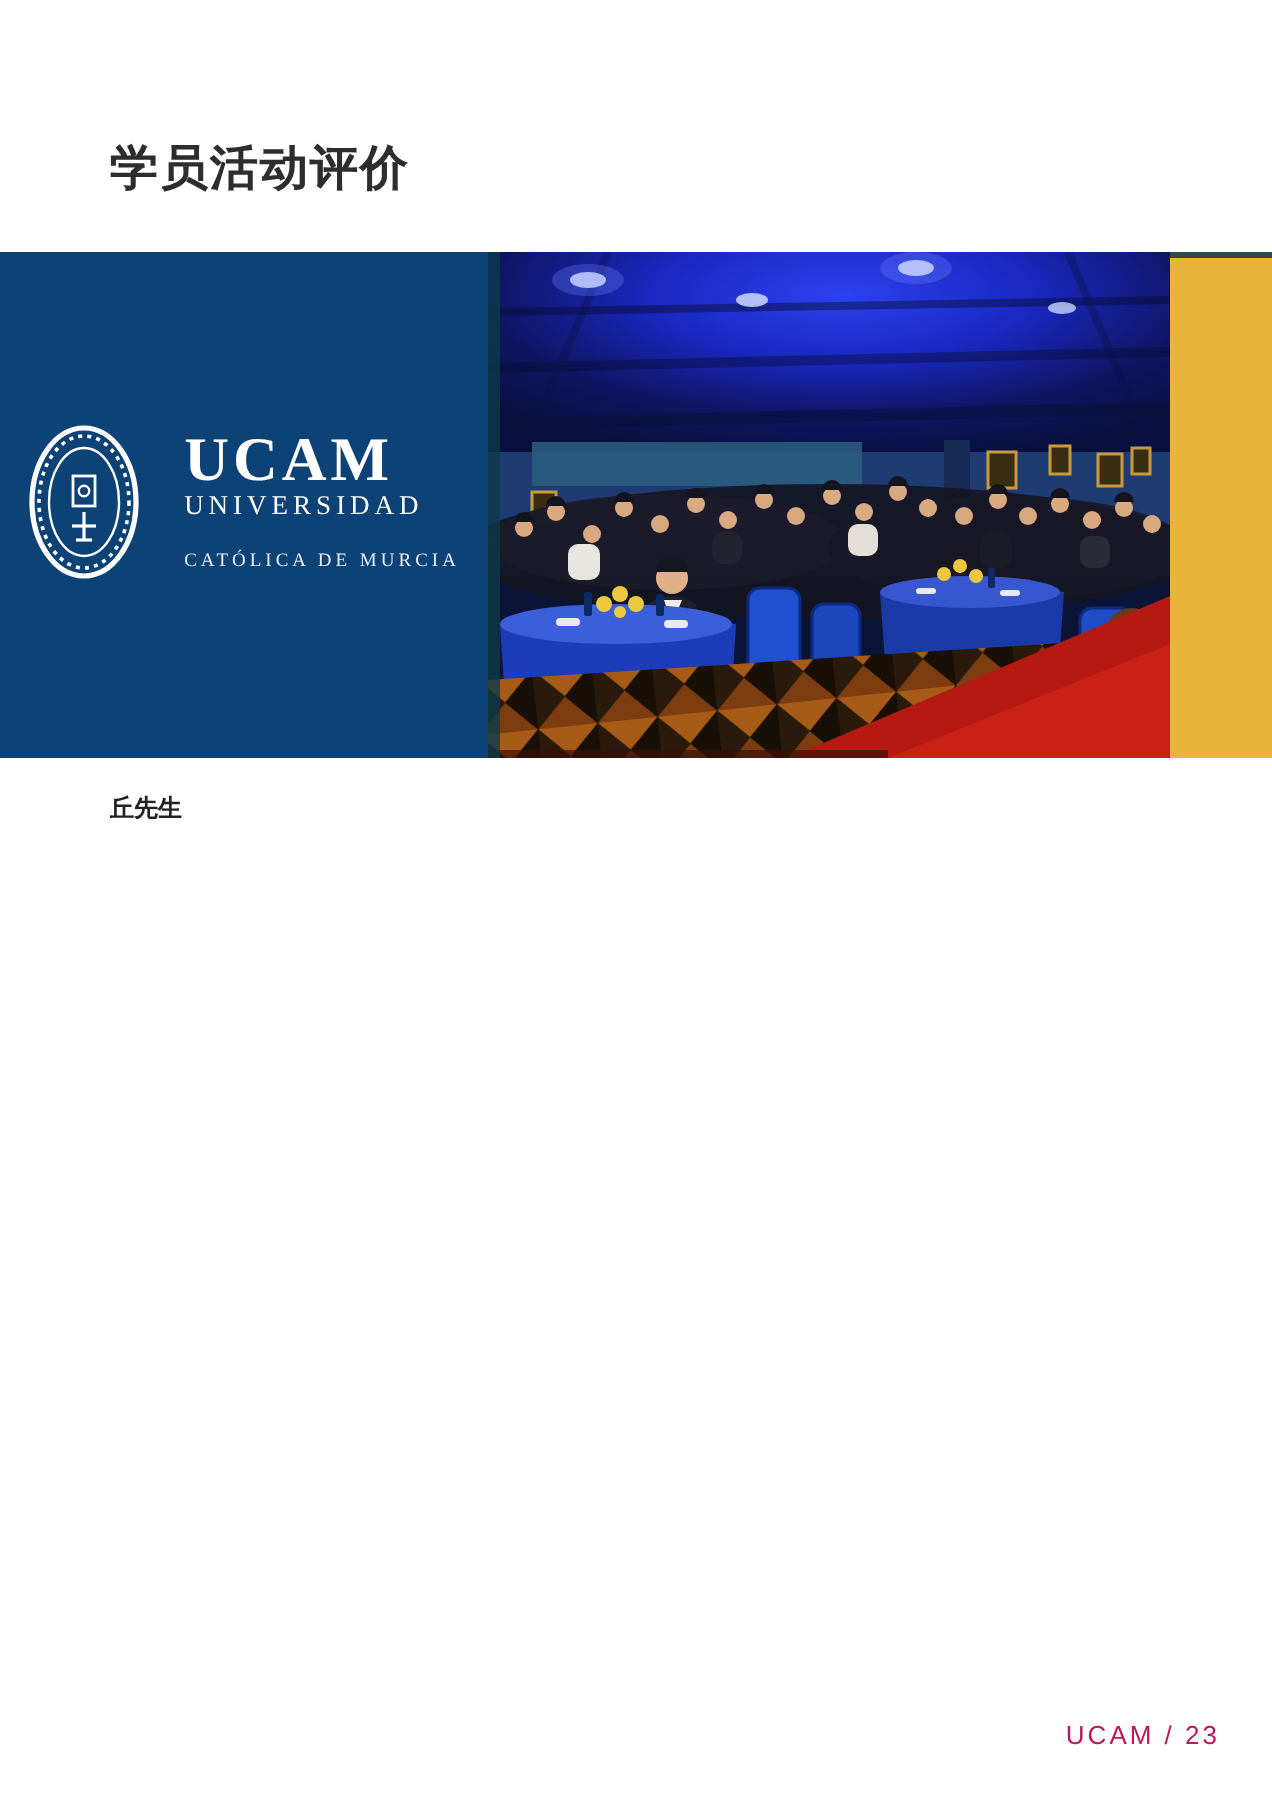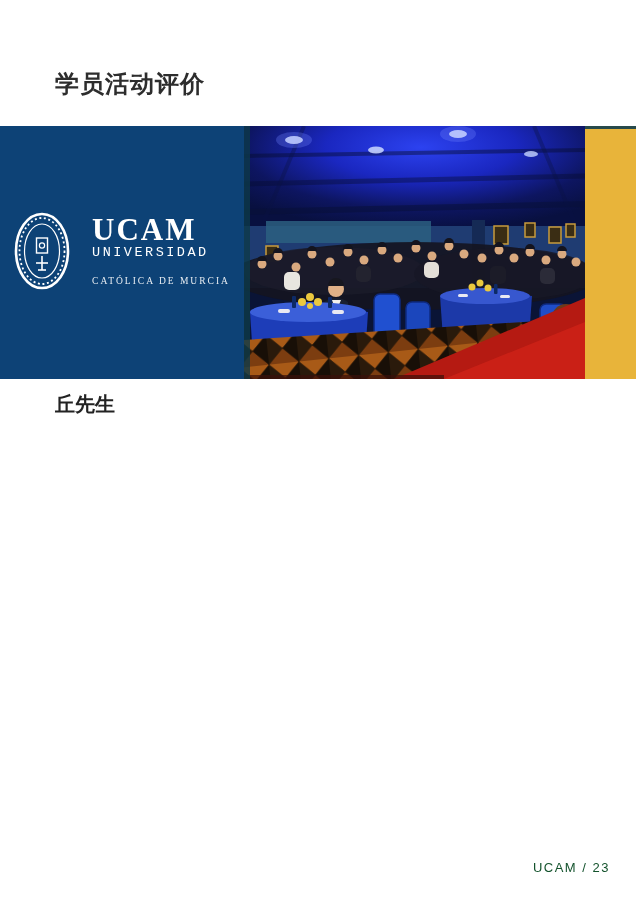--- a/index.html
+++ b/index.html
@@ -16,39 +16,39 @@
     width:244px; height:100%; background:#0d4276; flex:0 0 auto;
     display:flex; align-items:center; justify-content:center;
   }
   .logo { display:flex; align-items:center; gap:22px; transform:translateY(-2px); }
   .logo-text { color:#ffffff; }
   .logo-wordmark {
     font-family:"Liberation Serif","DejaVu Serif",serif;
     font-size:31px; font-weight:700; letter-spacing:2px; line-height:30px;
   }
   .logo-sub1 {
-    font-family:Liberation Mono, monospace;
+    font-family:Liberation Serif, serif;
     font-size:13.5px; letter-spacing:2.5px; line-height:15px; margin-top:0;
   }
   .logo-sub2 {
     font-family:Liberation Serif, serif;
     font-size:9.5px; letter-spacing:2px; line-height:12px; margin-top:15px; opacity:.9;
   }
   .photo { width:341px; height:100%; position:relative; overflow:hidden; flex:0 0 auto; background:#0a1436; }
   .photo svg { position:absolute; inset:0; display:block; }
   .yellow-stripe { flex:1 1 auto; background:#e8b43a; border-top:3px solid #274a4b; box-sizing:border-box; }
   .testimonials { position:absolute; left:55px; top:392px; width:527px; }
-  .t-name { font-size:20px; line-height:24px; margin:0; font-weight:700; color:#222222; }
+  .t-name { font-size:12px; line-height:24px; margin:0; font-weight:700; color:#222222; }
   .t-text {
     font-size:15.5px; line-height:29px; margin:3px 0 17px; text-indent:31px;
     text-align:justify; color:#3c3c3c;
   }
   .footer {
     position:absolute; right:26px; top:860px;
-    font-size:13px; color:#14532d; letter-spacing:1.5px;
+    font-size:13px; color:#be185d; letter-spacing:1.5px;
   }
 </style>
 </head>
 <body>
 
 <div class="page">
 
   <h1 class="title">学员活动评价</h1>
 
   <div class="banner">

